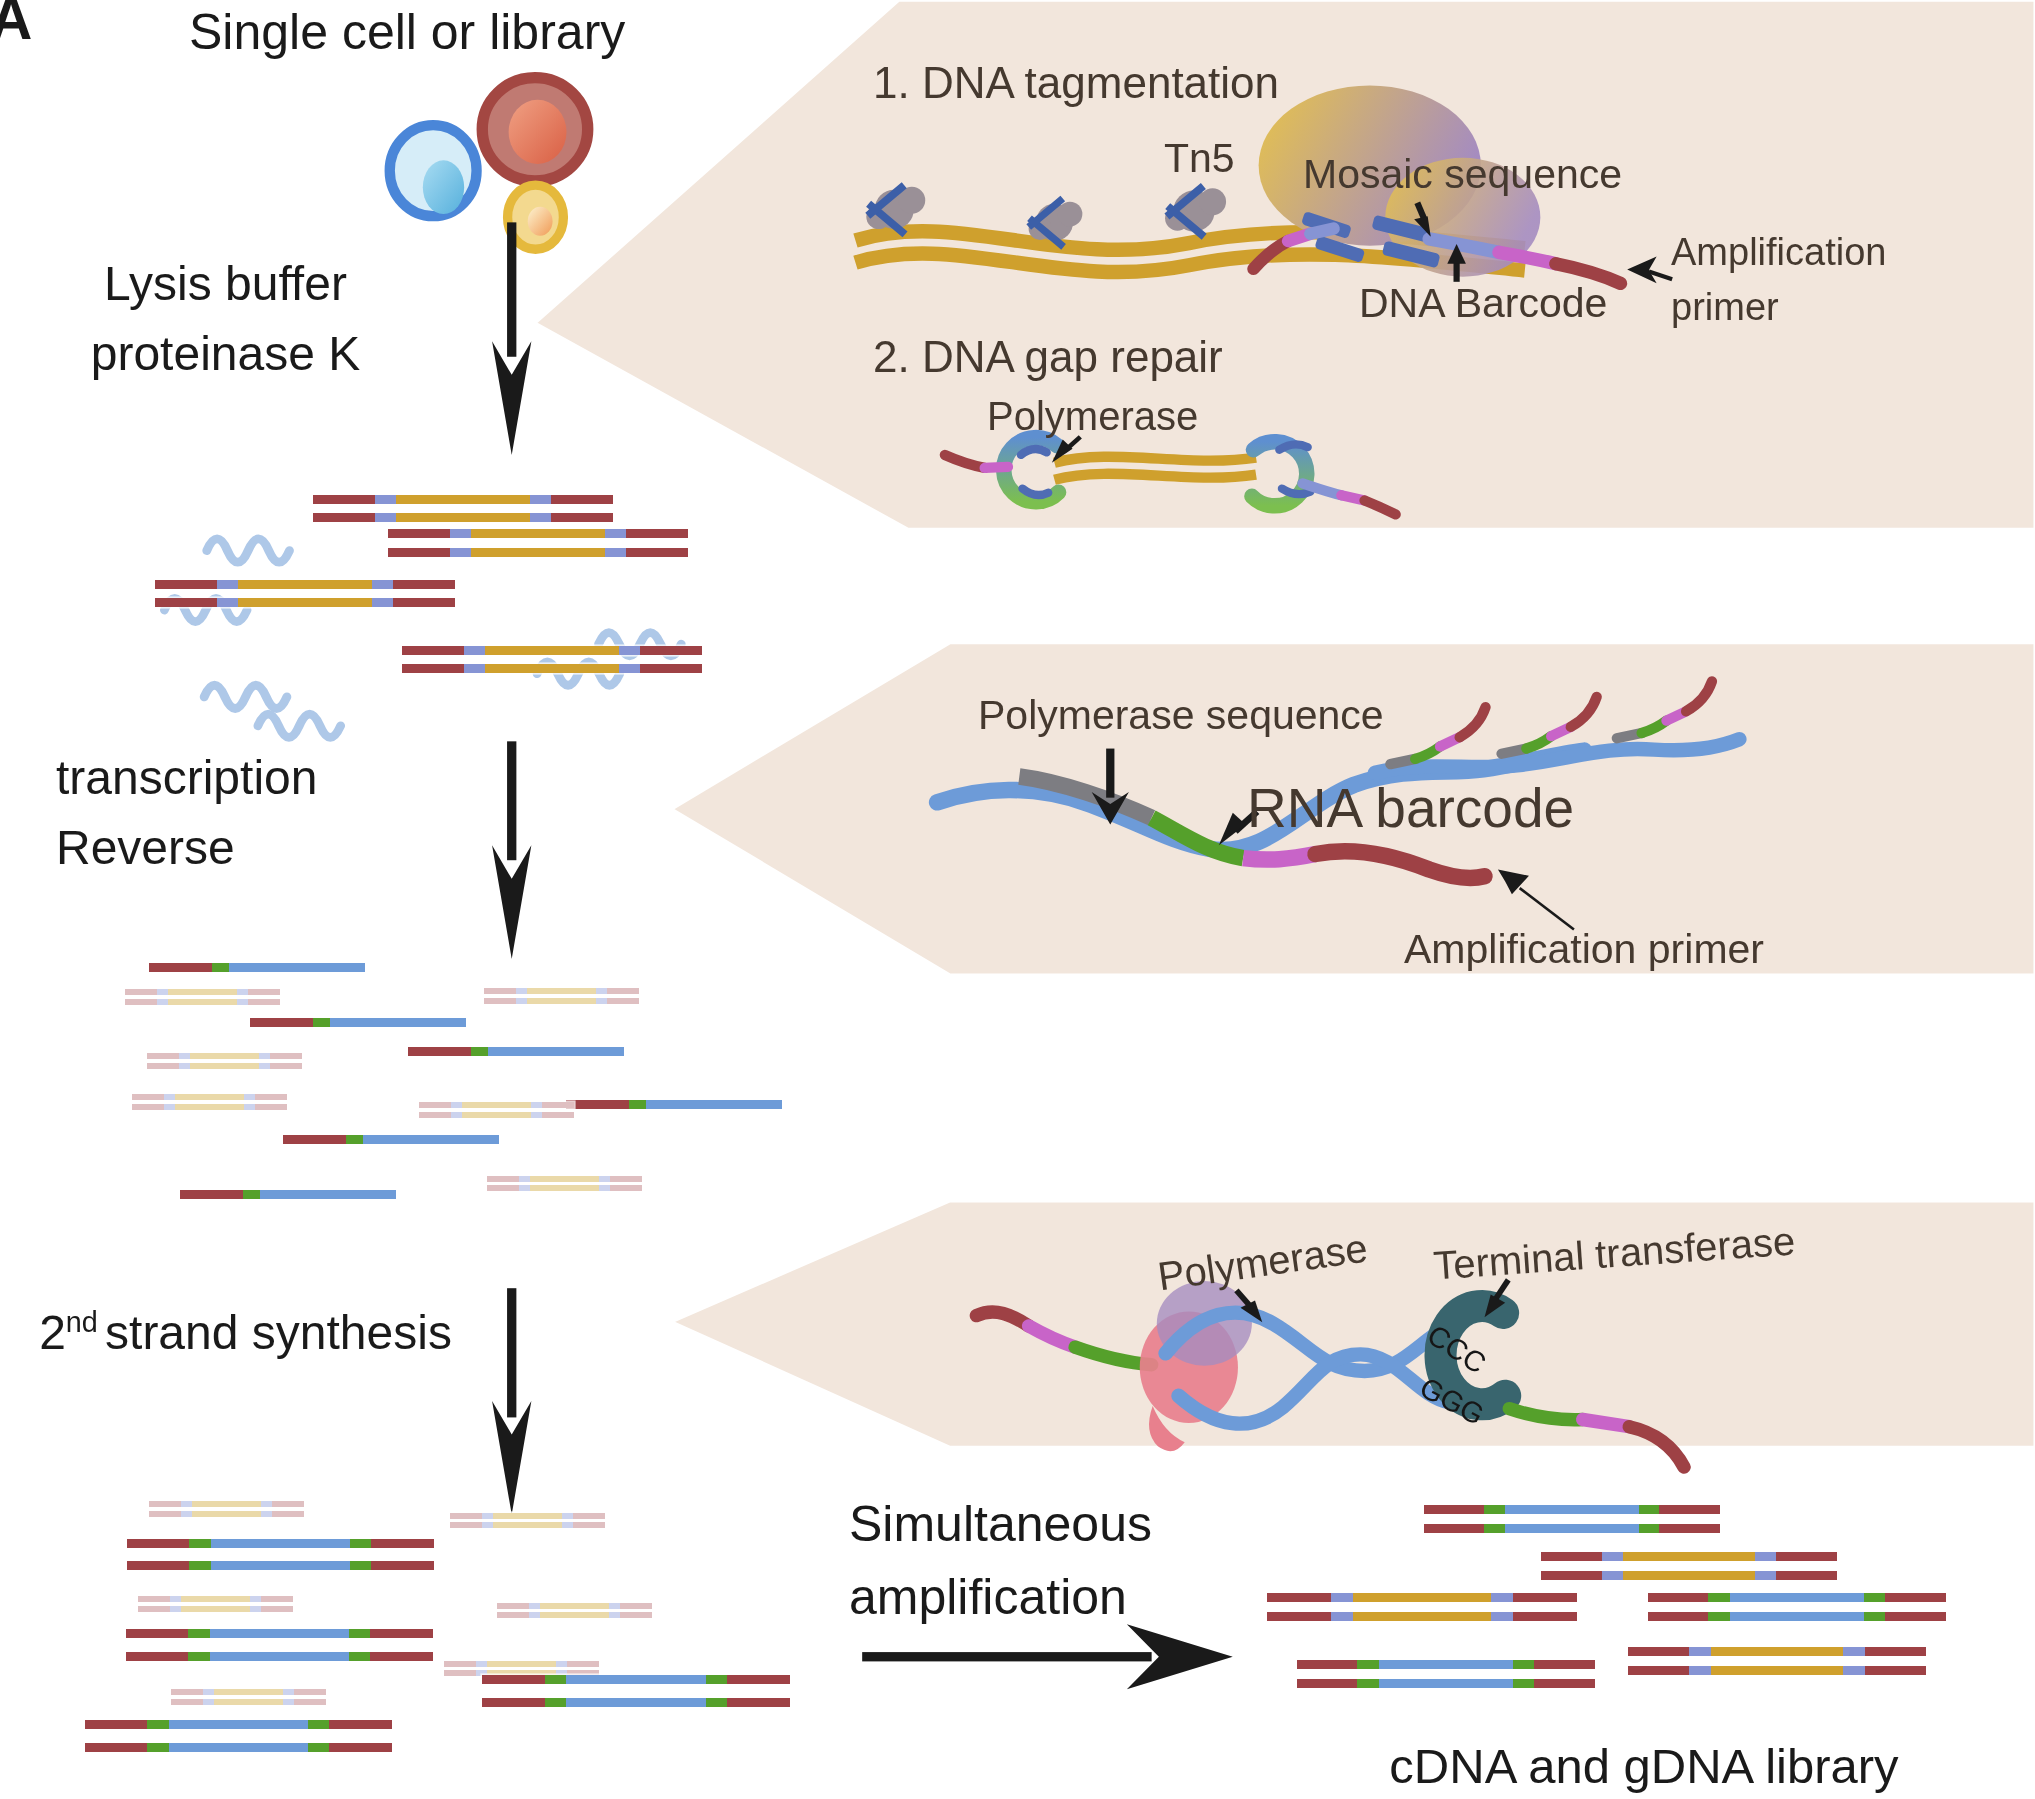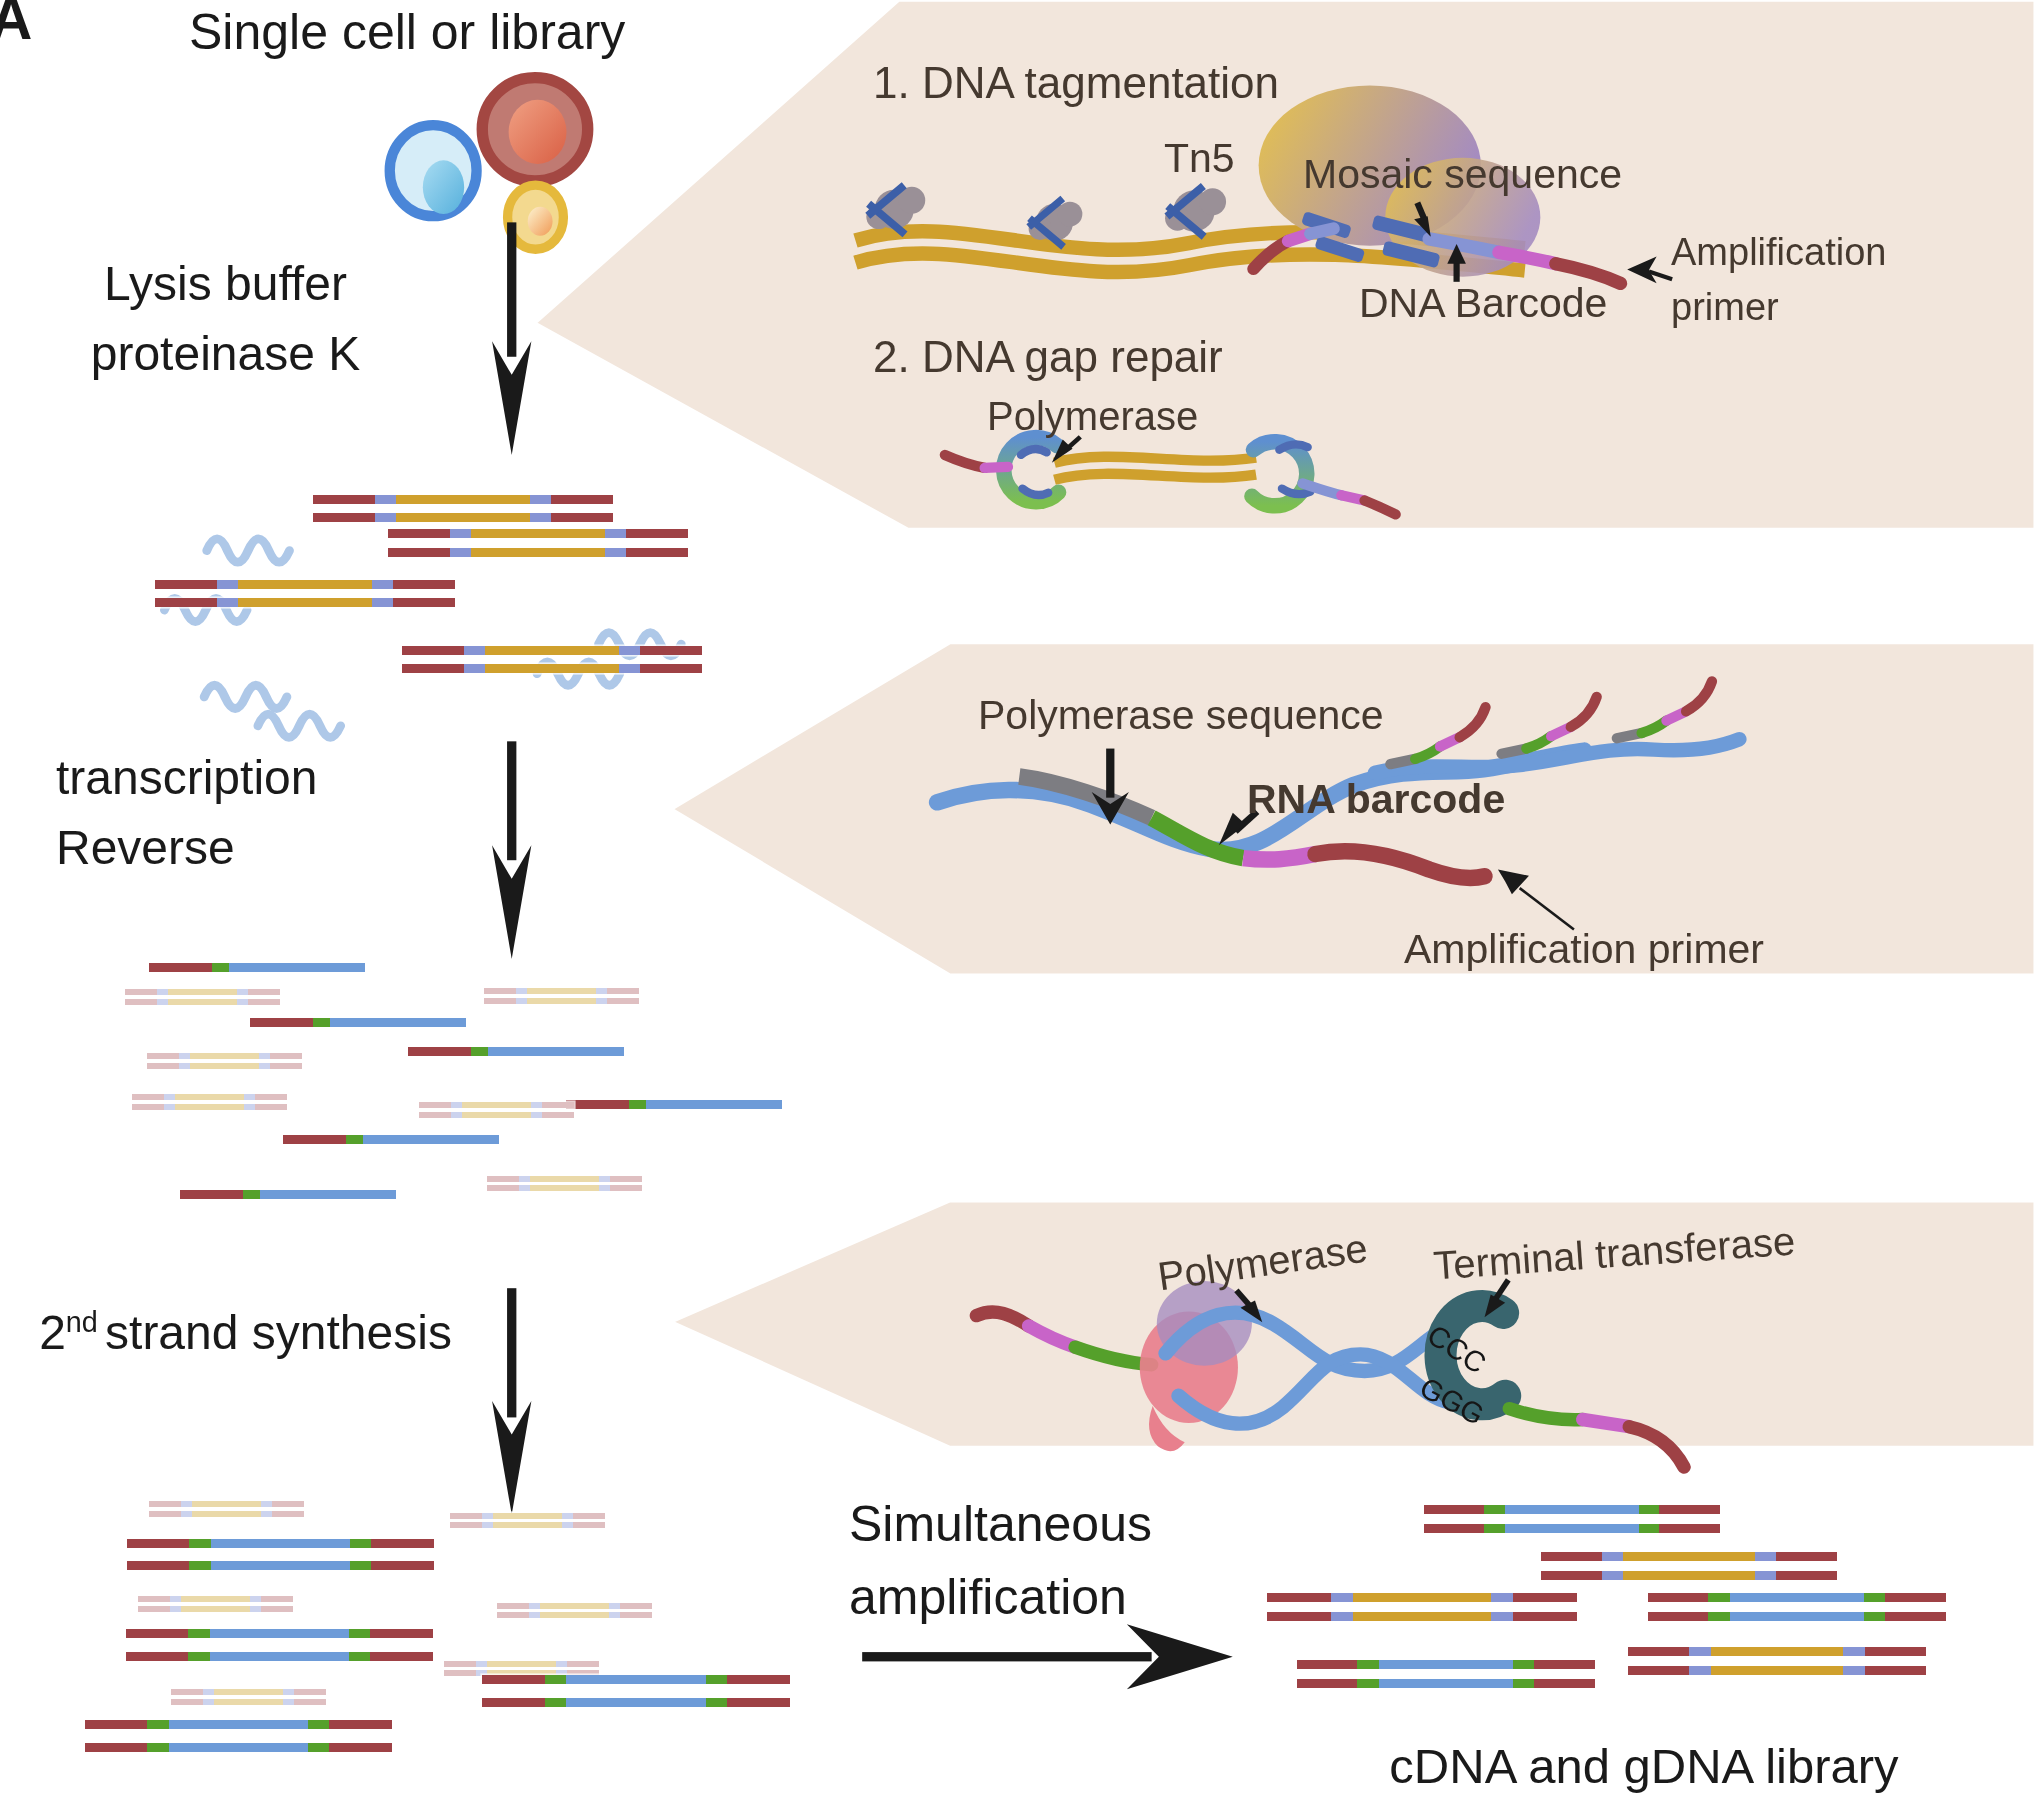--- a/index.html
+++ b/index.html
@@ -665,21 +665,21 @@
   <div class="lbl panel-text" style="left:1303px; top:151px; font-size:41px;">Mosaic sequence</div>
   <div class="lbl panel-text" style="left:1359px; top:280px; font-size:41px;">DNA Barcode</div>
   <div class="lbl panel-text" style="left:1671px; top:225px; font-size:38px; line-height:1.45;">
     <div>Amplification</div>
     <div>primer</div>
   </div>
   <div class="lbl panel-text" style="left:873px; top:332px; font-size:44px;">2. DNA gap repair</div>
   <div class="lbl panel-text" style="left:987px; top:394px; font-size:40px;">Polymerase</div>
 
   <div class="lbl panel-text" style="left:978px; top:692px; font-size:41px;">Polymerase sequence</div>
-  <div class="lbl panel-text" style="left:1247px; top:776px; font-size:41px;font-weight:bold;">RNA barcode</div>
+  <div class="lbl panel-text" style="left:1247px; top:776px; font-size:55px;">RNA barcode</div>
   <div class="lbl panel-text" style="left:1404px; top:926px; font-size:41px;">Amplification primer</div>
 
   <div class="lbl panel-text" style="left:1157px; top:1240px; font-size:40px; transform:rotate(-8deg);">Polymerase</div>
   <div class="lbl panel-text" style="left:1433px; top:1231px; font-size:40px; transform:rotate(-4deg);">Terminal transferase</div>
   <div class="lbl" style="left:1425px; top:1333px; font-size:29px; transform:rotate(33deg); color:#161616;">CCC</div>
   <div class="lbl" style="left:1418px; top:1385px; font-size:29px; transform:rotate(28deg); color:#161616;">GGG</div>
 
 </div>
 
 

